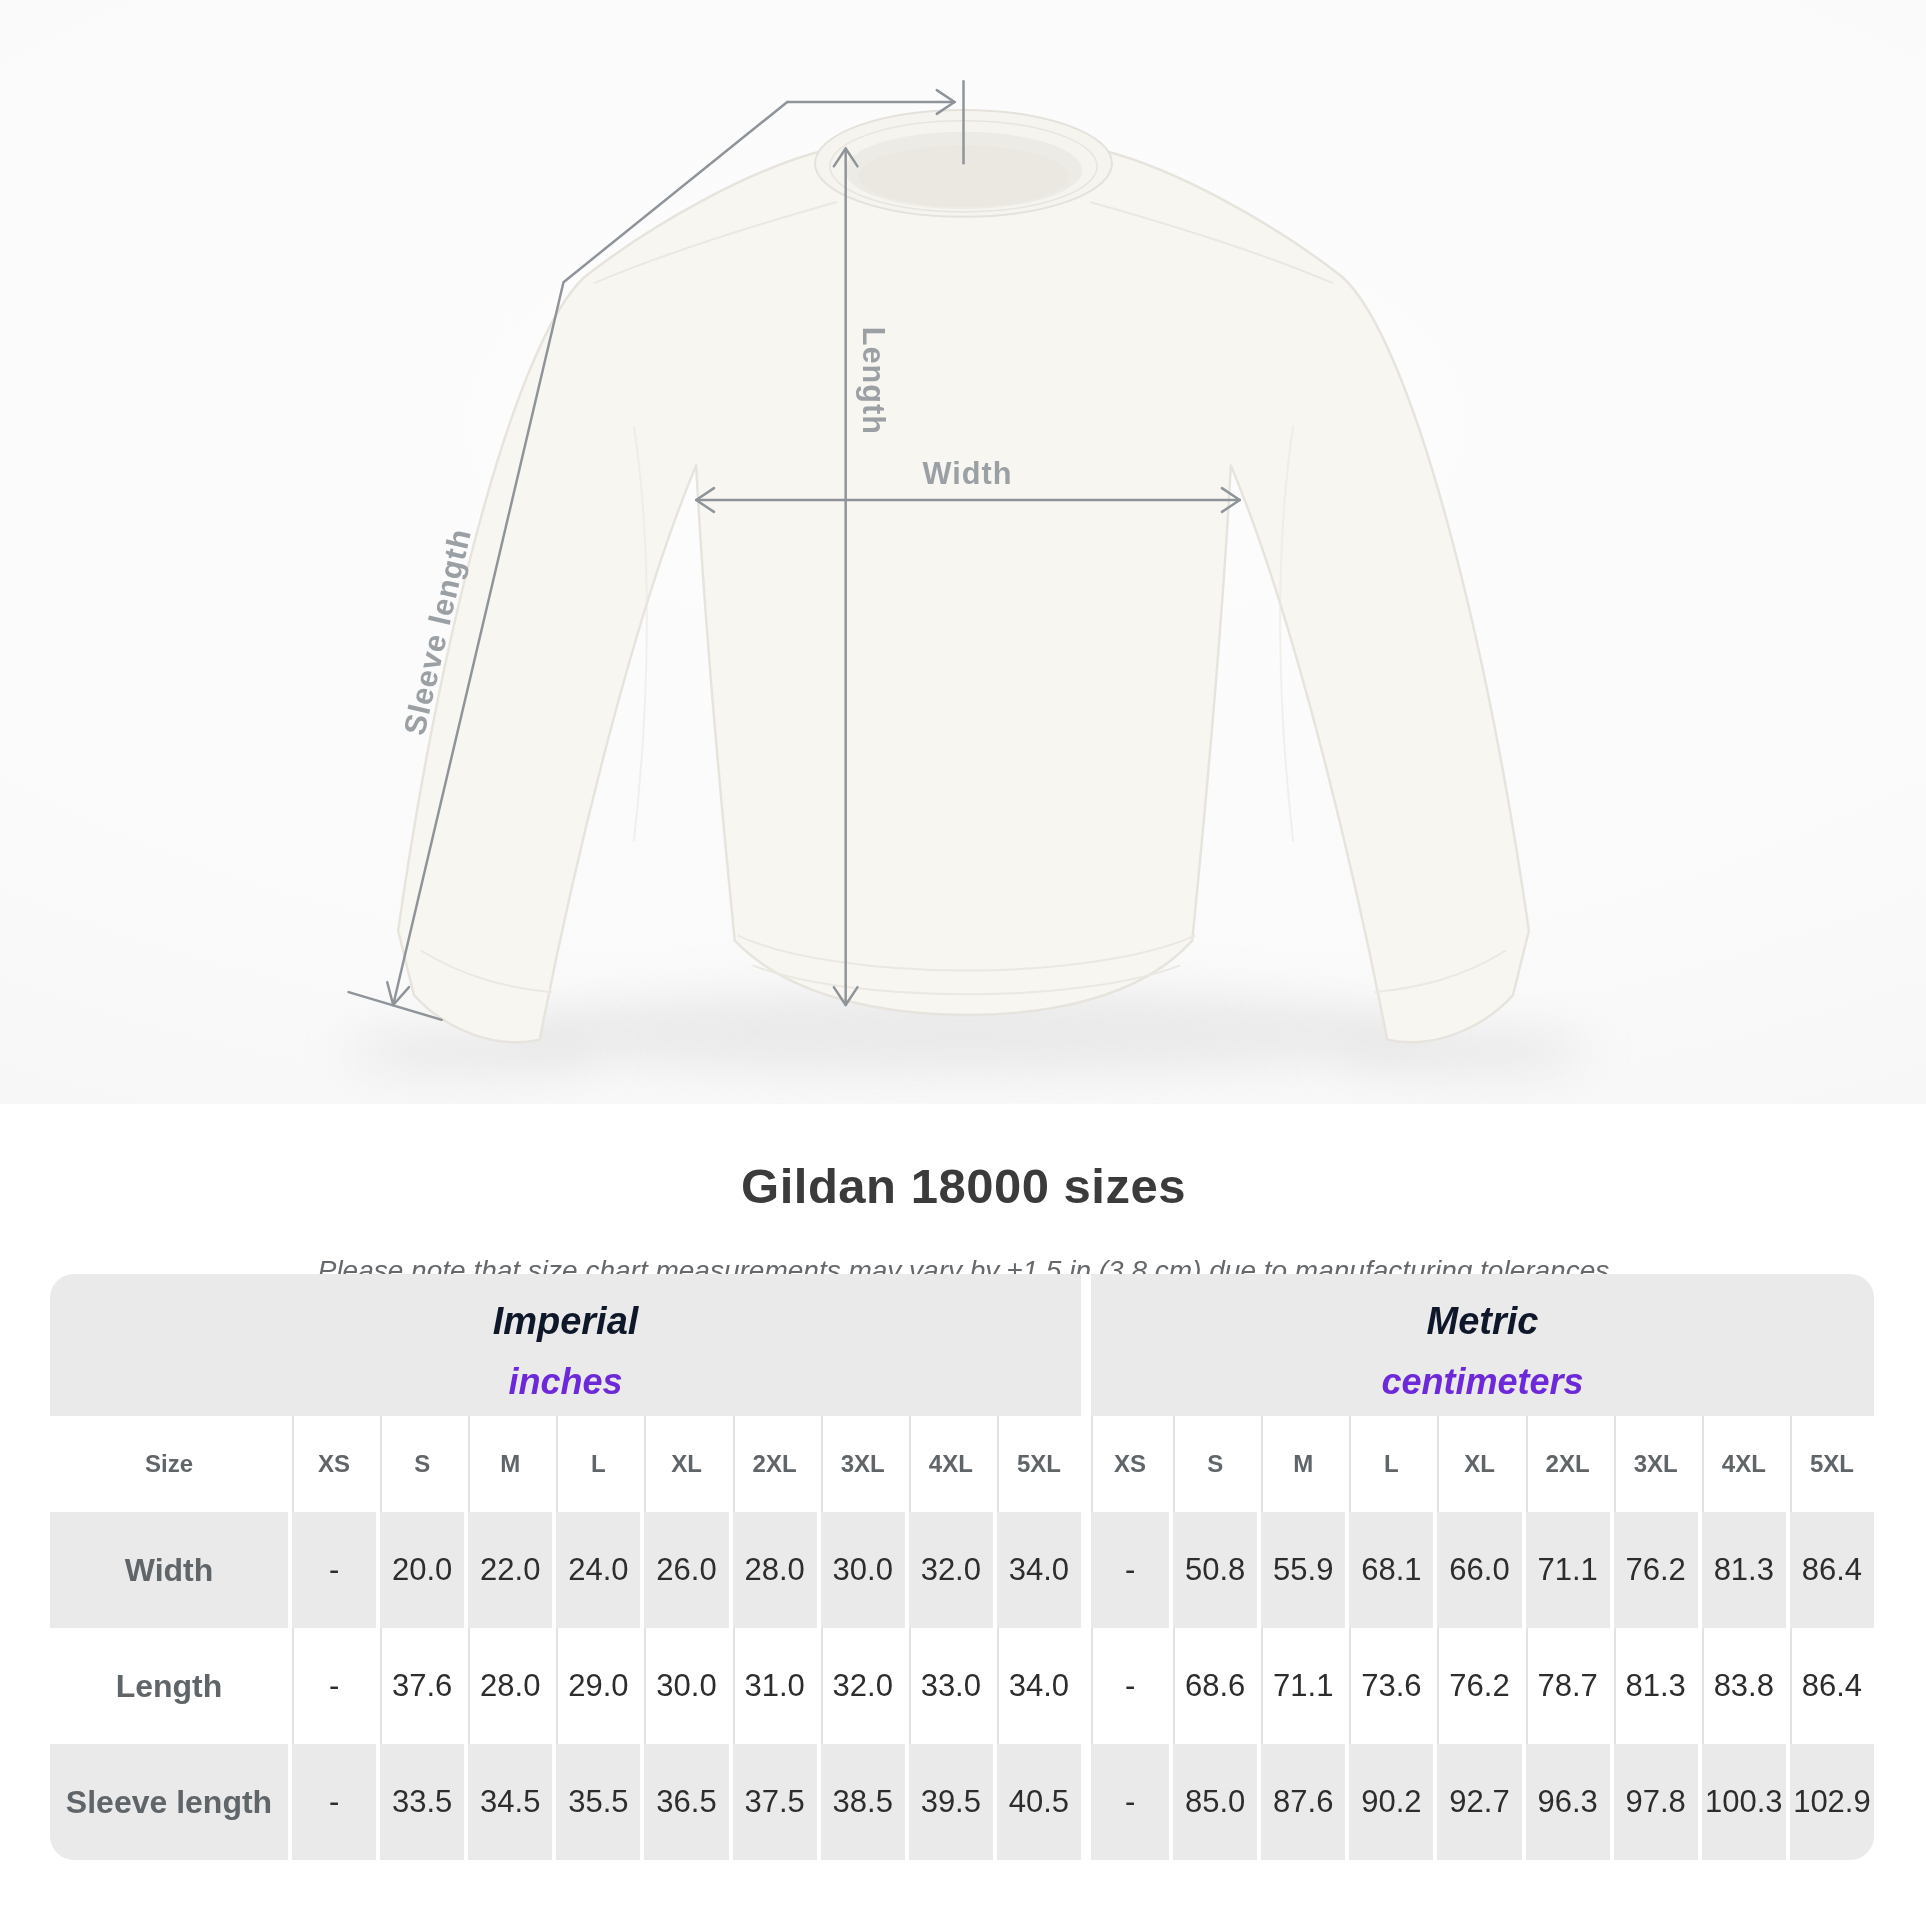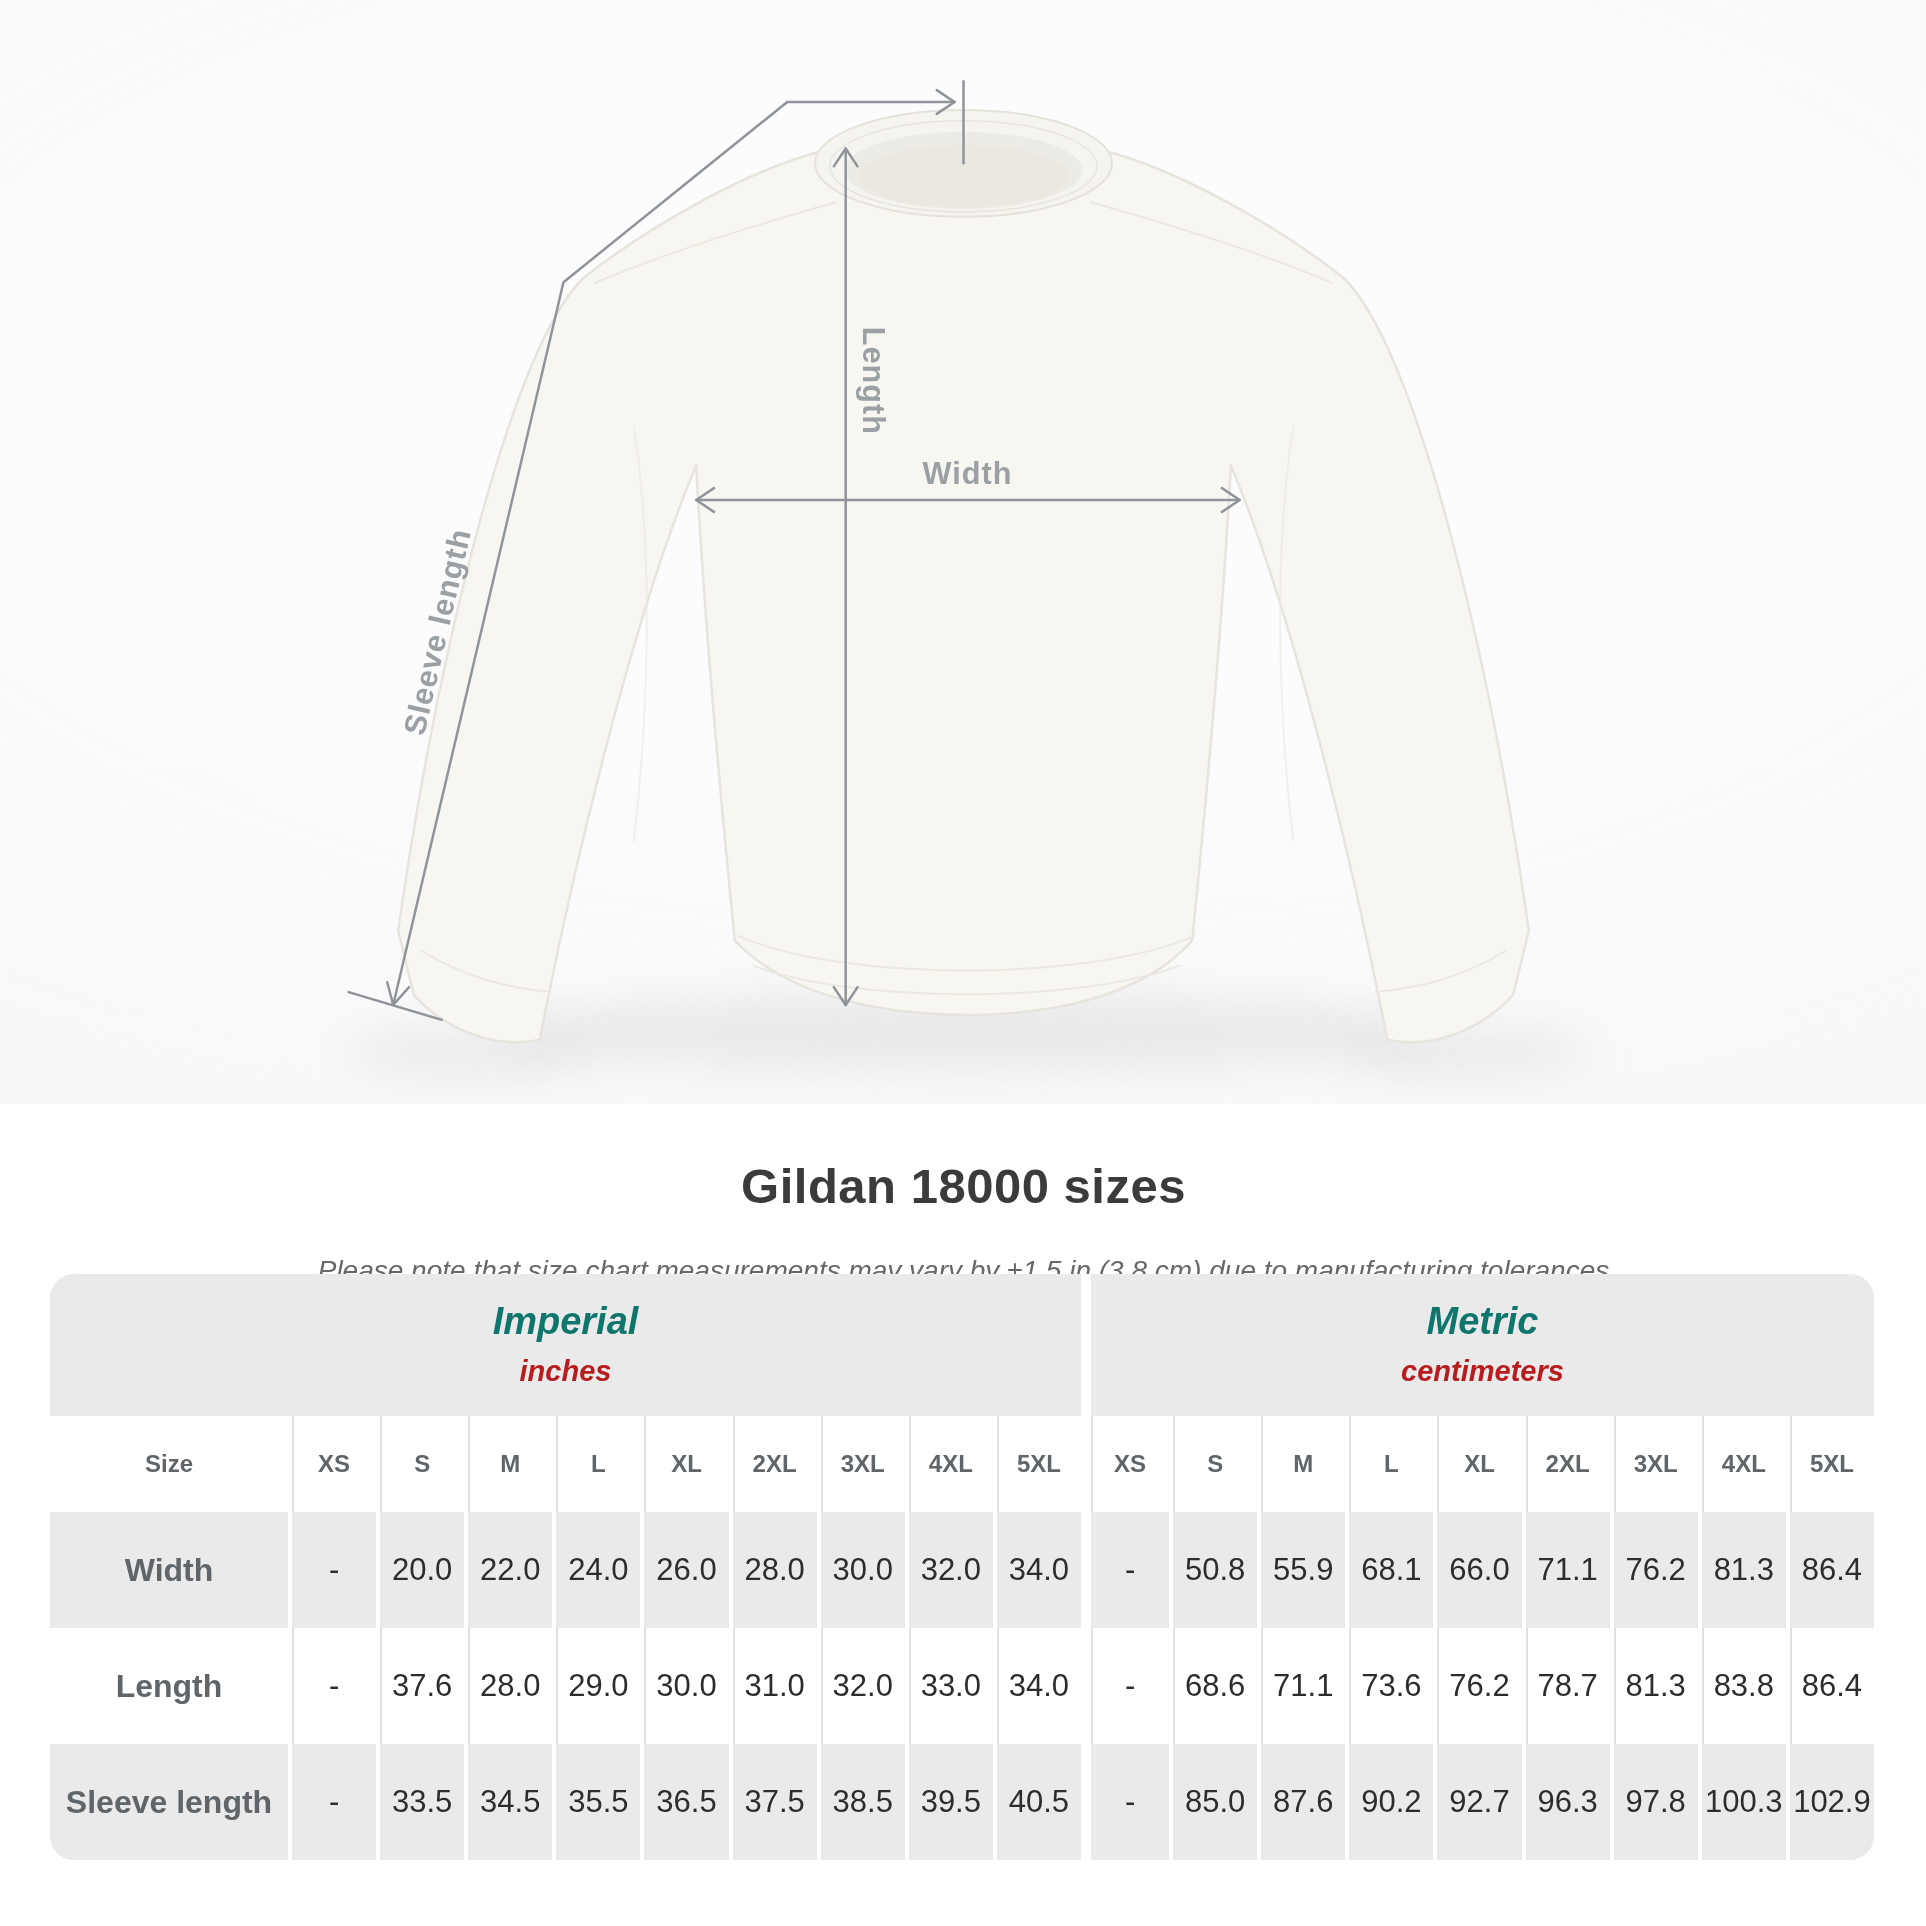--- a/index.html
+++ b/index.html
@@ -24,22 +24,22 @@
     position:absolute;left:50px;top:1274px;width:1824px;
     border-radius:24px;overflow:hidden;
   }
   table{width:100%;border-collapse:separate;border-spacing:0;table-layout:fixed;}
   th,td{box-sizing:border-box;text-align:center;vertical-align:middle;padding:0;}
   
   th:not(:first-child),td{border-left:4px solid #ffffff;}
   .metric-first{border-left:10px solid #ffffff !important;}
   
   .group-row th{background:#eaeaea;height:142px;vertical-align:top;padding-top:26px;}
-  .gname{font-size:38px;font-weight:bold;font-style:italic;color:#0f766e;}
-  .gunit{font-size:29px;font-style:italic;color:#b91c1c;margin-top:12px;}
+  .gname{font-size:38px;font-weight:bold;font-style:italic;color:#0f172a;}
+  .gunit{font-size:36px;font-style:italic;color:#6d28d9;margin-top:18px;}
   
   .size-row th{background:#ffffff;height:96px;font-size:24px;font-weight:bold;color:#5f6569;}
   .size-row th:not(:first-child){box-shadow:inset 2px 0 0 #e2e2e2;}
   
   tbody th{font-size:32px;font-weight:bold;color:#5f6569;}
   tbody td{font-size:31px;font-weight:normal;color:#2d2d2d;}
   tbody tr{height:116px;}
   tr.gray-row th,tr.gray-row td{background:#eaeaea;}
   tr.white-row th,tr.white-row td{background:#ffffff;}
   tr.white-row td{box-shadow:inset 2px 0 0 #e2e2e2;}

